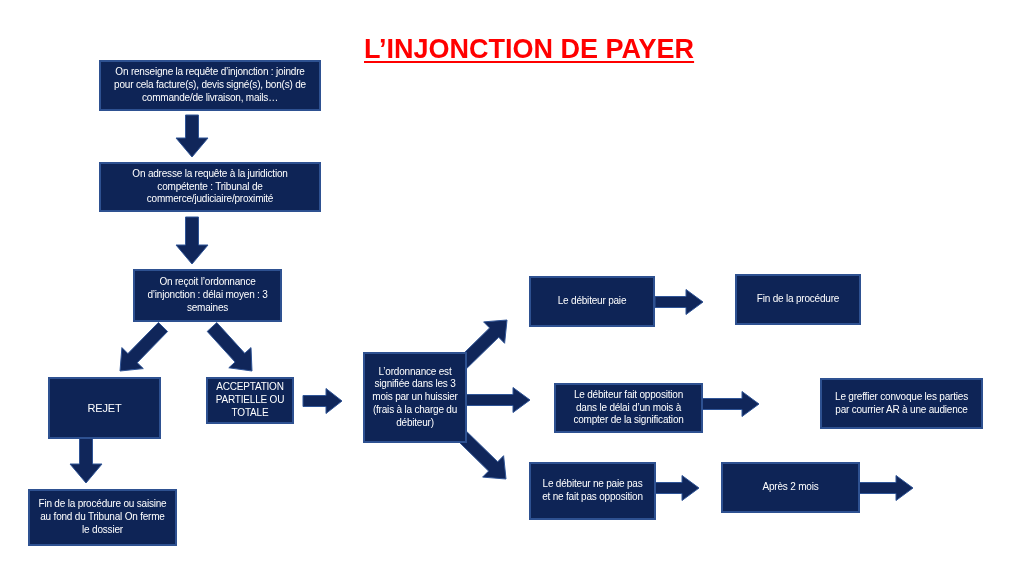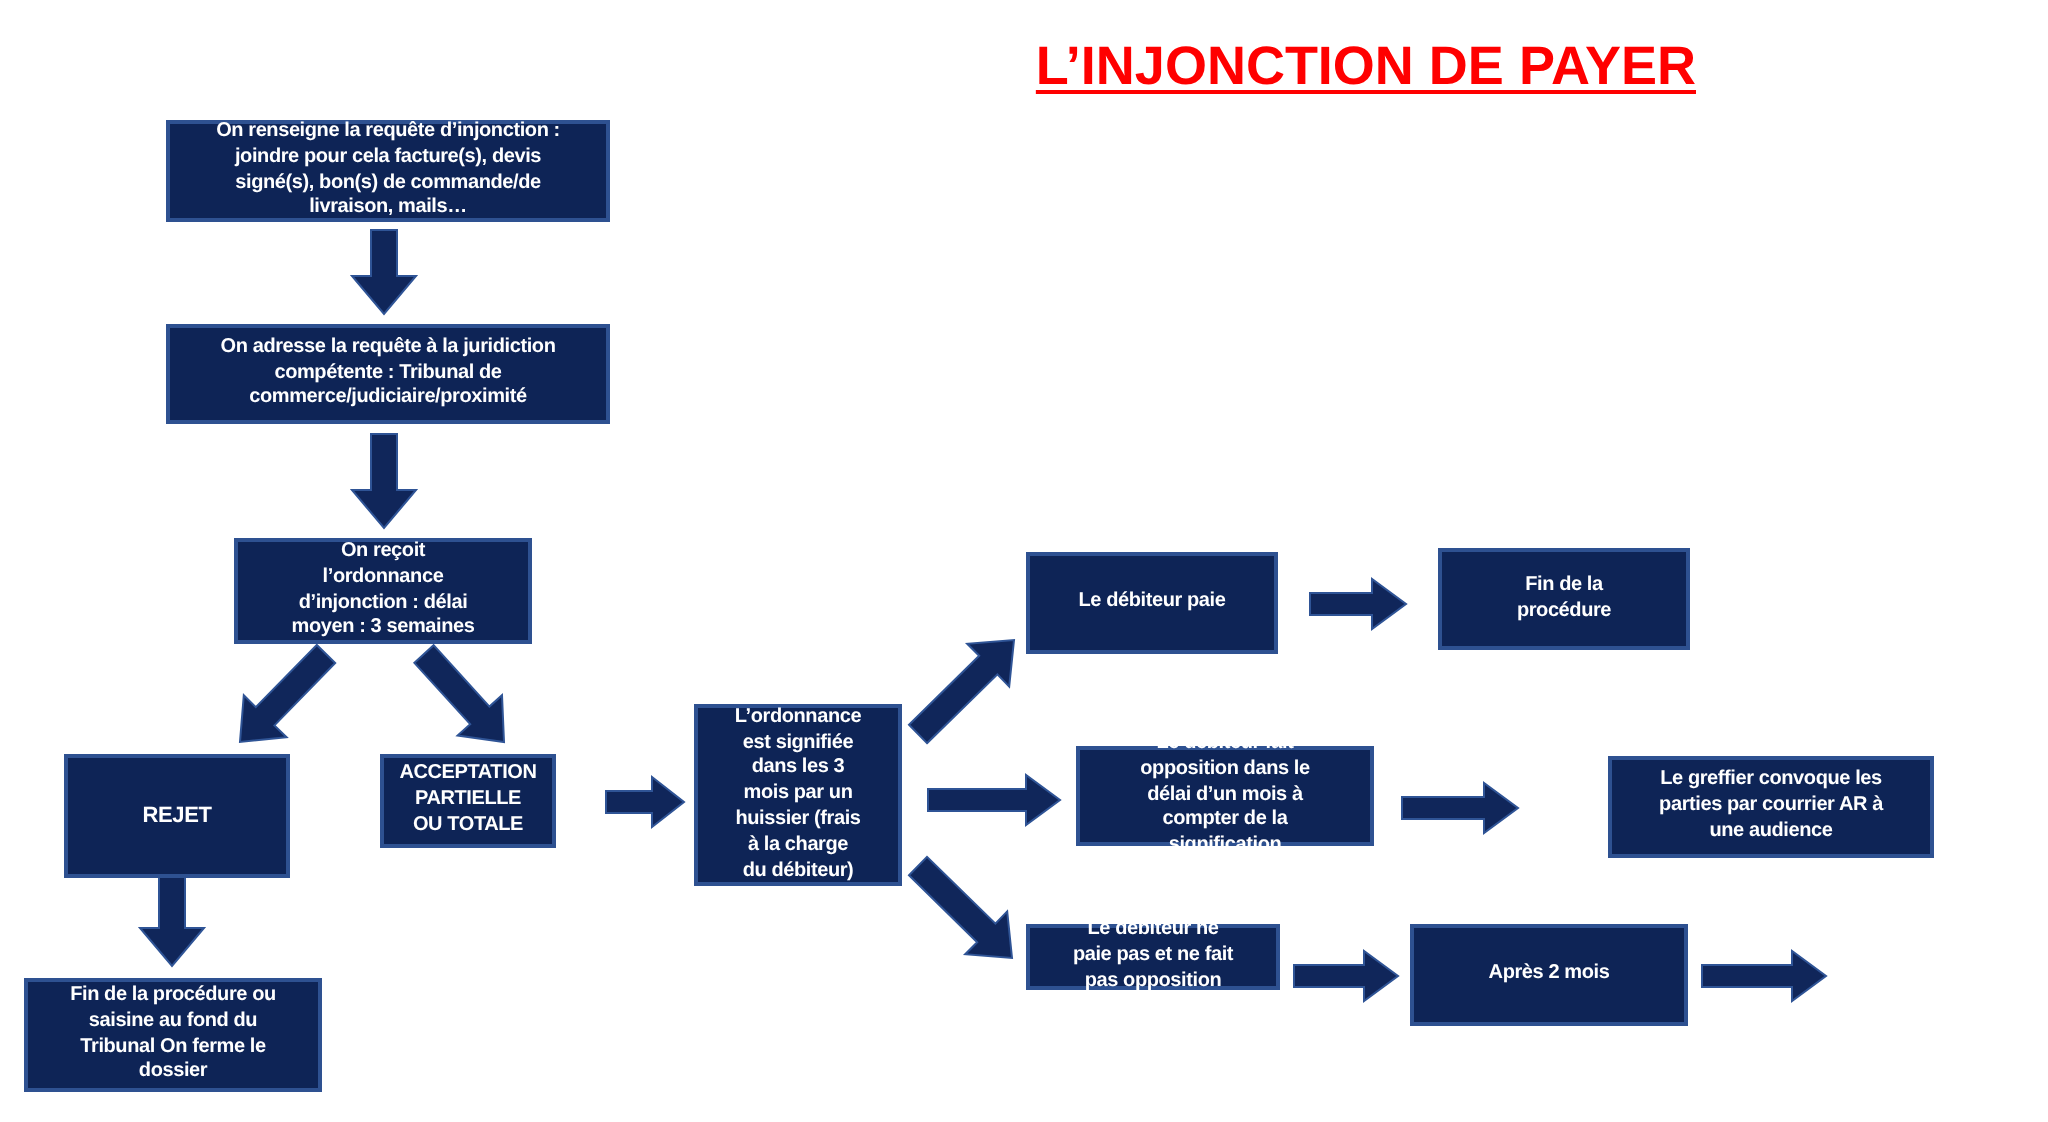--- a/index.html
+++ b/index.html
@@ -6,47 +6,48 @@
   .canvas{
     position:relative;
     width:1024px;height:561px;
     background:#ffffff;
     overflow:hidden;
     font-family:"Liberation Sans",sans-serif;
   }
   .title{
     position:absolute;
     left:348px;top:18px;width:500px;
-    margin:0;
-    text-align:right;
+    margin:16px;
+    text-align:left;
     font-size:27px;
     font-weight:bold;
     color:#ff0000;
     text-decoration:underline;
     text-decoration-thickness:2px;
     text-underline-offset:3px;
     font-family:"Liberation Sans",sans-serif;
   }
   .arrow-layer{position:absolute;left:0;top:0;width:1024px;height:561px;}
   .arrow{fill:#10265a;stroke:#2f5496;stroke-width:1;}
   .node{
     position:absolute;
     box-sizing:border-box;
     background:#0e2456;
     border:2px solid #2e5191;
     color:#ffffff;
-    font-weight:bold;
+    font-weight:normal;
     font-size:10px;
     letter-spacing:-0.2px;
     line-height:1.28;
     display:flex;
     align-items:center;
     justify-content:center;
     text-align:center;
-    padding:2px 20px;
+    padding:2px 7px;
+    margin-left:16px;
   }
 </style>
 </head>
 <body>
 
 <div class="canvas">
 
   <h1 class="title">L’INJONCTION DE PAYER</h1>
 
   <svg id="arrow-layer" class="arrow-layer" viewBox="0 0 1024 561">
@@ -76,22 +77,22 @@
   <div class="node" style="left:190px;top:377px;width:88px;height:47px">ACCEPTATION PARTIELLE OU TOTALE</div>
 
   <div class="node" style="left:12px;top:489px;width:149px;height:57px">Fin de la procédure ou saisine au fond du Tribunal On ferme le dossier</div>
 
   <div class="node" style="left:347px;top:352px;width:104px;height:91px">L’ordonnance est signifiée dans les 3 mois par un huissier (frais à la charge du débiteur)</div>
 
   <div class="node" style="left:513px;top:276px;width:126px;height:51px">Le débiteur paie</div>
 
   <div class="node" style="left:719px;top:274px;width:126px;height:51px">Fin de la procédure</div>
 
-  <div class="node" style="left:538px;top:373px;width:149px;height:50px">Le débiteur fait opposition dans le délai d’un mois à compter de la signification</div>
+  <div class="node" style="left:538px;top:383px;width:149px;height:50px">Le débiteur fait opposition dans le délai d’un mois à compter de la signification</div>
 
   <div class="node" style="left:804px;top:378px;width:163px;height:51px">Le greffier convoque les parties par courrier AR à une audience</div>
 
-  <div class="node" style="left:513px;top:462px;width:127px;height:33px">Le débiteur ne paie pas et ne fait pas opposition</div>
+  <div class="node" style="left:513px;top:462px;width:127px;height:58px">Le débiteur ne paie pas et ne fait pas opposition</div>
 
   <div class="node" style="left:705px;top:462px;width:139px;height:51px">Après 2 mois</div>
 
 
 </div>
 
 </body></html>

